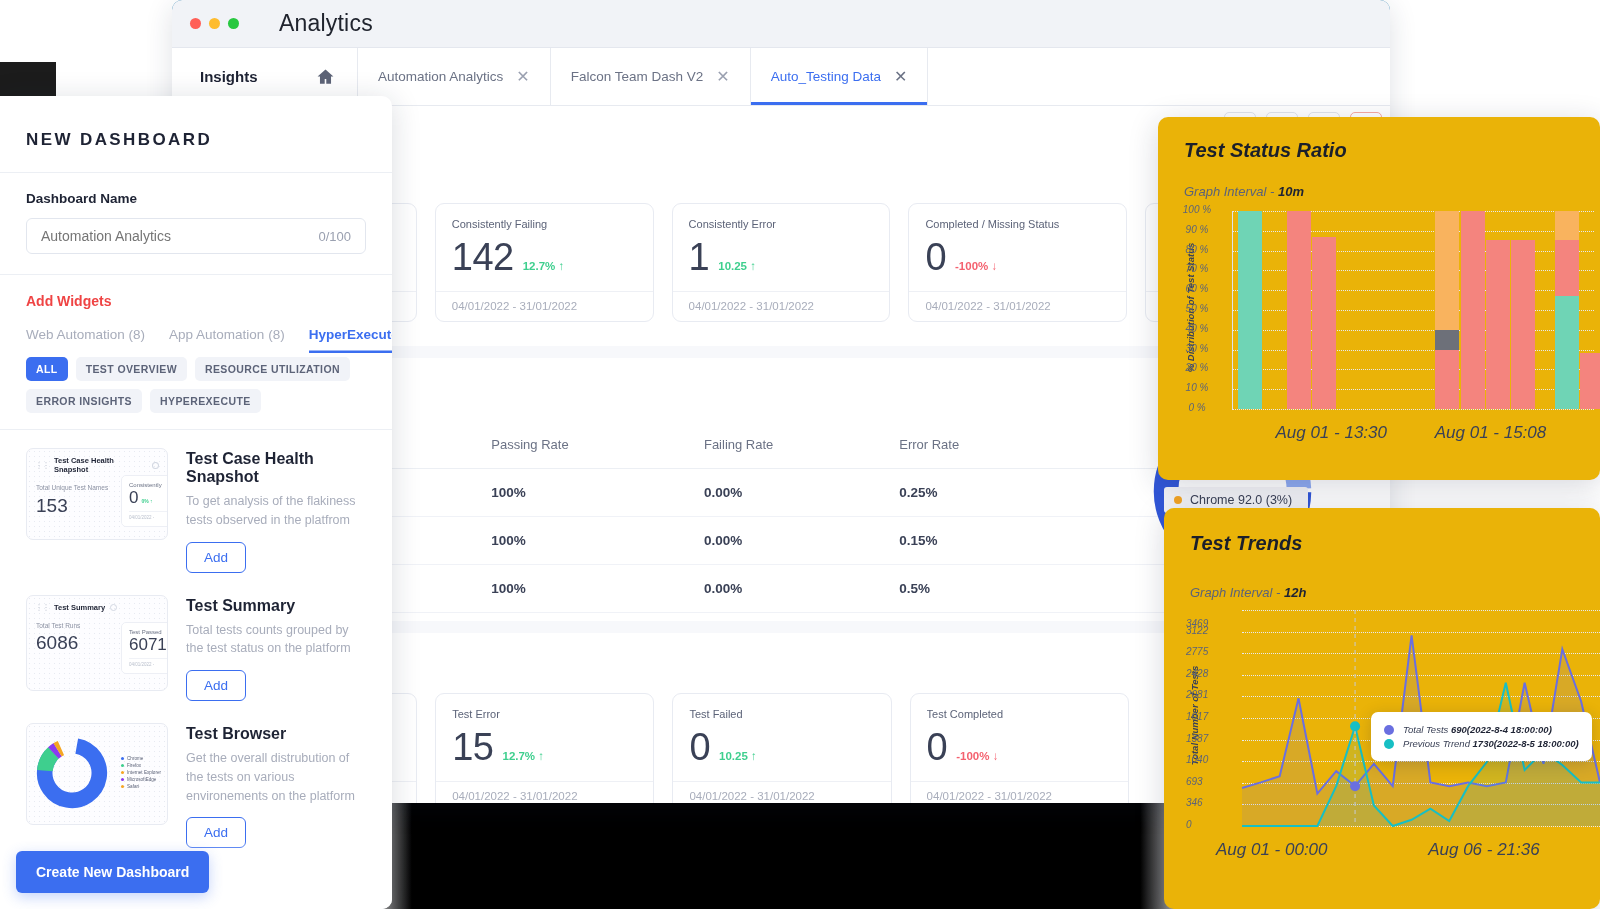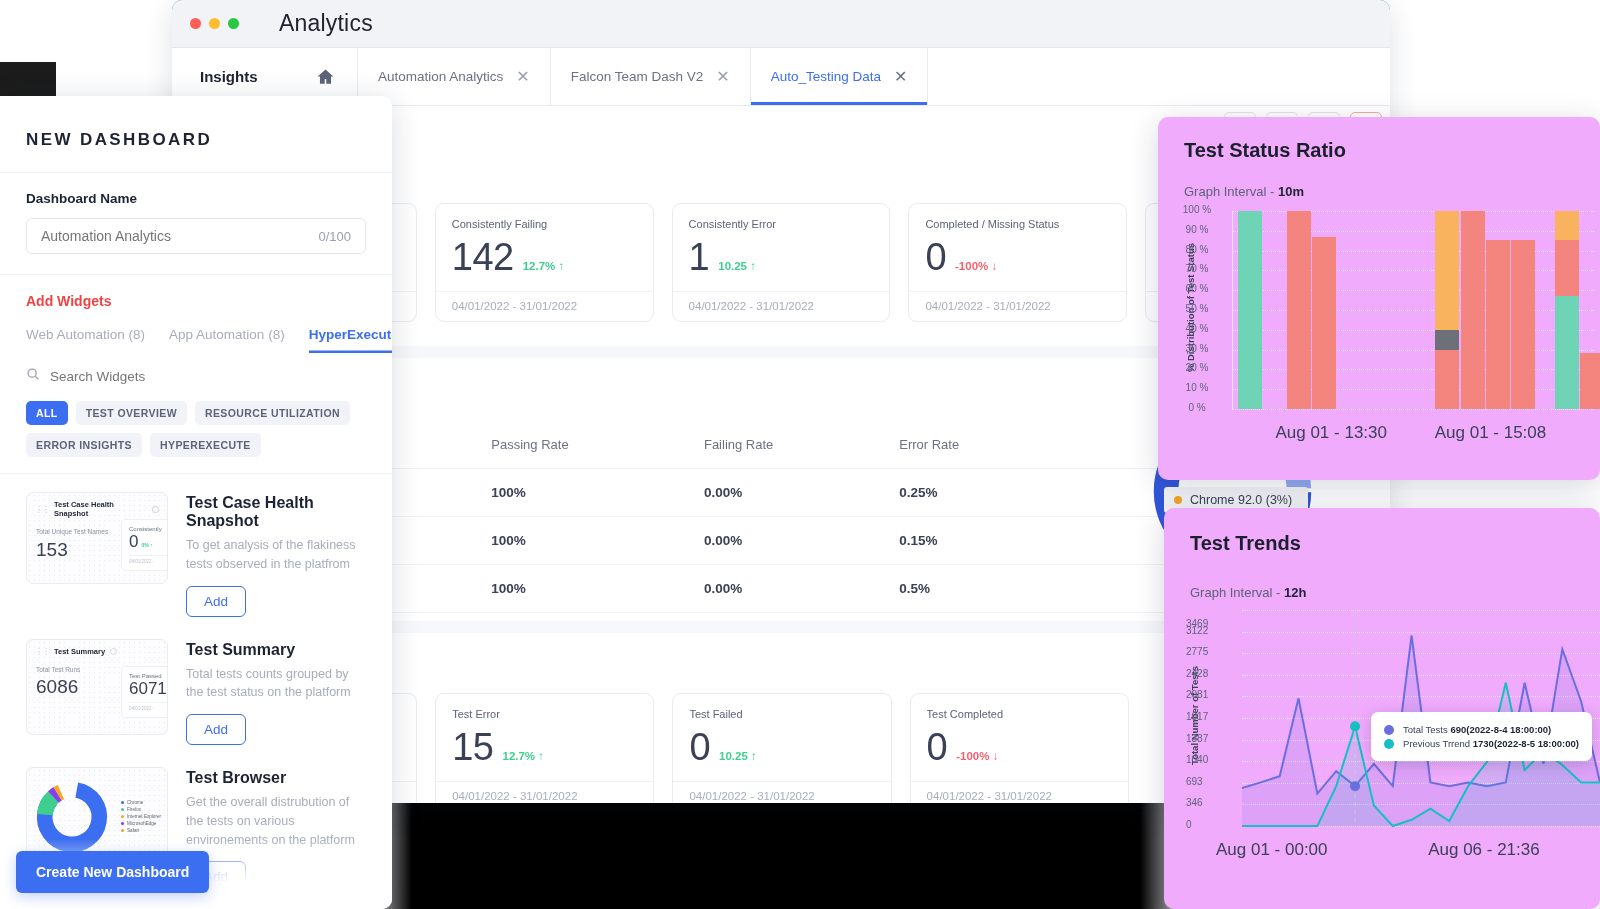--- a/index.html
+++ b/index.html
@@ -199,22 +199,22 @@
     box-shadow: 0 4px 14px rgba(59,110,240,.3);
   }
   .panel-fade {
     position:absolute; left:0; right:0; bottom:0; height:70px;
     background: linear-gradient(180deg, rgba(255,255,255,0) 0%, #fff 62%);
     pointer-events:none;
   }
 
   
   .fcard {
-    position:absolute; background:#f0abfc; border-radius: 10px;
-    box-shadow: 0 6px 30px rgba(25,35,65,.18); overflow:hidden;
+    position:absolute; background:#eab308; border-radius: 10px;
+    box-shadow: 0 6px 30px rgba(25,35,65,.18); overflow:hidden;font-style:italic;
   }
   #card-status { left: 1158px; top: 117px; width: 442px; height: 363px; }
   #card-trends { left: 1164px; top: 508px; width: 436px; height: 401px; }
   .fcard-title { font-size:20px; font-weight:700; color:#1b1f2b; padding: 22px 26px 0 26px; }
   .gi { font-size:13px; color:#5c6378; padding: 22px 26px 0 26px; }
   .gi b { color:#1e2334; }
   .chart-area { position:relative; }
   .ylab {
     position:absolute; font-size:9.5px; font-weight:700; color:#3a4156;
     transform: rotate(-90deg); transform-origin: center;
@@ -485,29 +485,20 @@
 
     <div class="panel-sec" style="padding-bottom:0;">
       <div class="widgets-title">Add Widgets</div>
       <div class="wtabs">
         <div class="wtab">Web Automation (8)</div>
         <div class="wtab">App Automation (8)</div>
         <div class="wtab active">HyperExecute (12)</div>
       </div>
     </div>
 
-    <div class="search-row">
-      <span>
-        <svg width="14" height="14" viewBox="0 0 24 24" fill="none" stroke="#9aa0b0" stroke-width="2.2">
-            <circle cx="10.5" cy="10.5" r="7"></circle>
-            <path d="M16 16l5 5"></path>
-          </svg>
-      </span>
-      <input type="text" placeholder="Search Widgets" style="">
-    </div>
 
     <div class="chips">
       <span class="chip active">ALL</span>
       <span class="chip">TEST OVERVIEW</span>
       <span class="chip">RESOURCE UTILIZATION</span>
       <span class="chip">ERROR INSIGHTS</span>
       <span class="chip">HYPEREXECUTE</span>
     </div>
 
     <div class="wlist">

